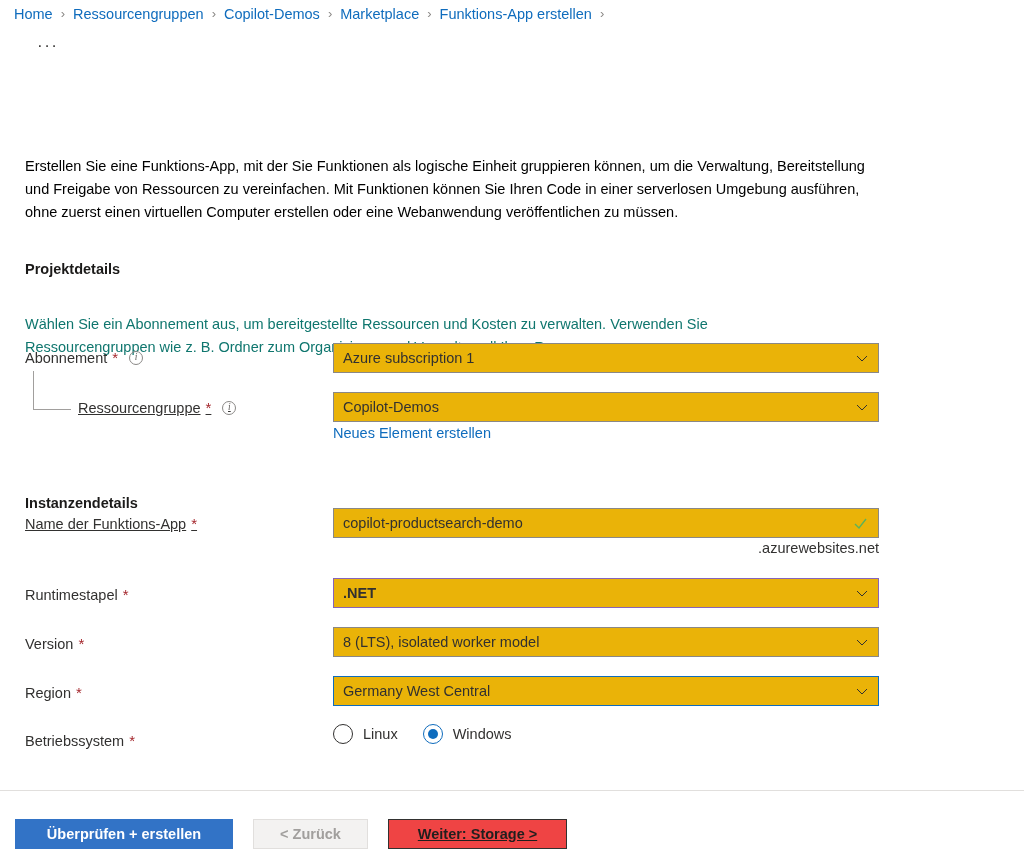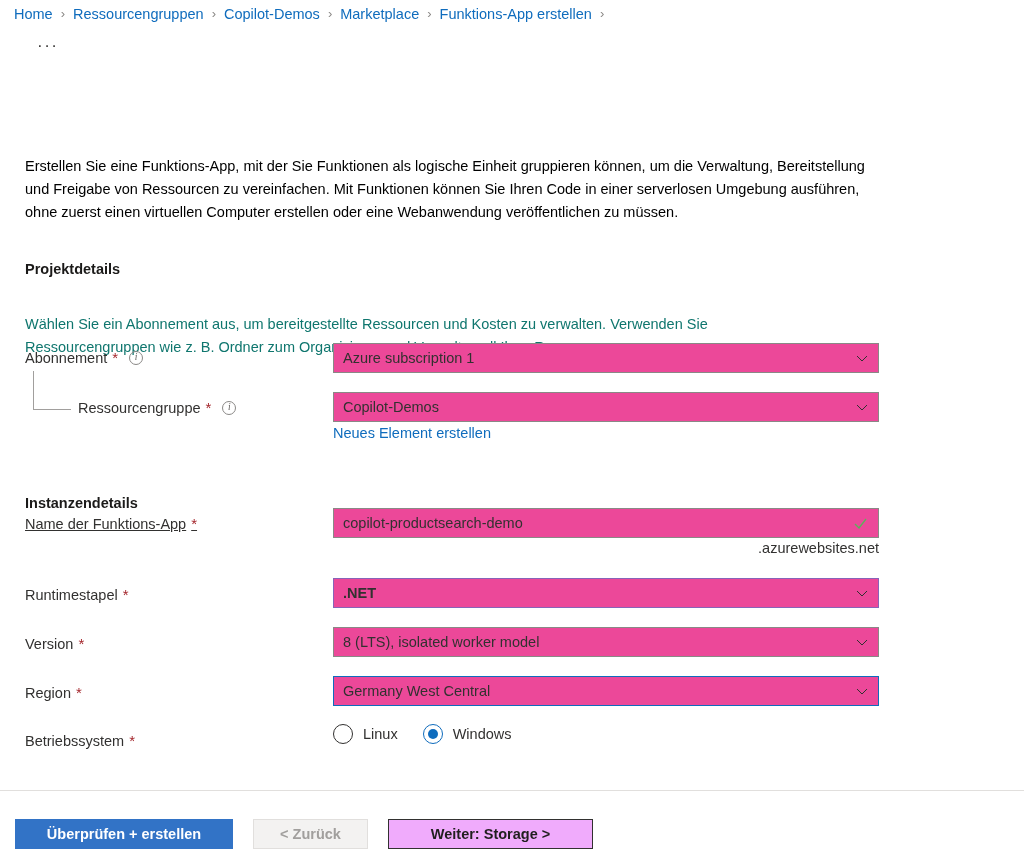--- a/index.html
+++ b/index.html
@@ -107,21 +107,21 @@
     cursor: pointer;
   }
 
   
   .field {
     position: absolute;
     left: 333px;
     width: 546px;
     height: 30px;
     border: 1px solid #8a8886;
-    background: #ec4899;
+    background: #eab308;
     display: flex;
     align-items: center;
     padding: 0 8px 0 9px;
     font-size: 14.5px;
     color: #323130;
     cursor: pointer;
   }
   .field.purple { border: 1px solid #8764b8; }
   .field.blue   { border: 1px solid #0f6cbd; }
   .field .val { flex: 1; overflow: hidden; white-space: nowrap; text-overflow: ellipsis; }
@@ -228,24 +228,25 @@
   .btn-disabled {
     background: #f3f2f1;
     color: #a19f9d;
     border: 1px solid #e1dfdd;
     width: 115px;
     font-weight: 700;
     cursor: default;
     margin-right: 20px;
   }
   .btn-secondary {
-    background: #f0abfc;
+    background: #ef4444;
     color: #201f1e;
     border: 1px solid #323130;
-    width: 205px;
+    width: 179px;
+    text-decoration: underline;
   }
 </style>
 </head>
 <body>
 
 <div class="page">
 
   <nav class="breadcrumb">
     <span class="crumb">Home</span>
     <span class="crumb-sep">›</span>
@@ -277,21 +278,21 @@
     <span class="val">Azure subscription 1</span>
     <span class="chev">
       <svg viewBox="0 0 12 12" width="12" height="12">
           <path d="M1 4 L6 9 L11 4" fill="none" stroke="#323130" stroke-width="1"></path>
         </svg>
     </span>
   </div>
 
   <div class="tree"></div>
 
-  <div class="label" style="left:78px; top:398px;">
+  <div class="label" style="left:78px; top:398px;text-decoration:underline;">
     <span>Ressourcengruppe</span>
     <span class="req">*</span>
     <span class="info-icon">i</span>
   </div>
   <div class="field" style="top:392px;">
     <span class="val">Copilot-Demos</span>
     <span class="chev">
       <svg viewBox="0 0 12 12" width="12" height="12">
           <path d="M1 4 L6 9 L11 4" fill="none" stroke="#323130" stroke-width="1"></path>
         </svg>

